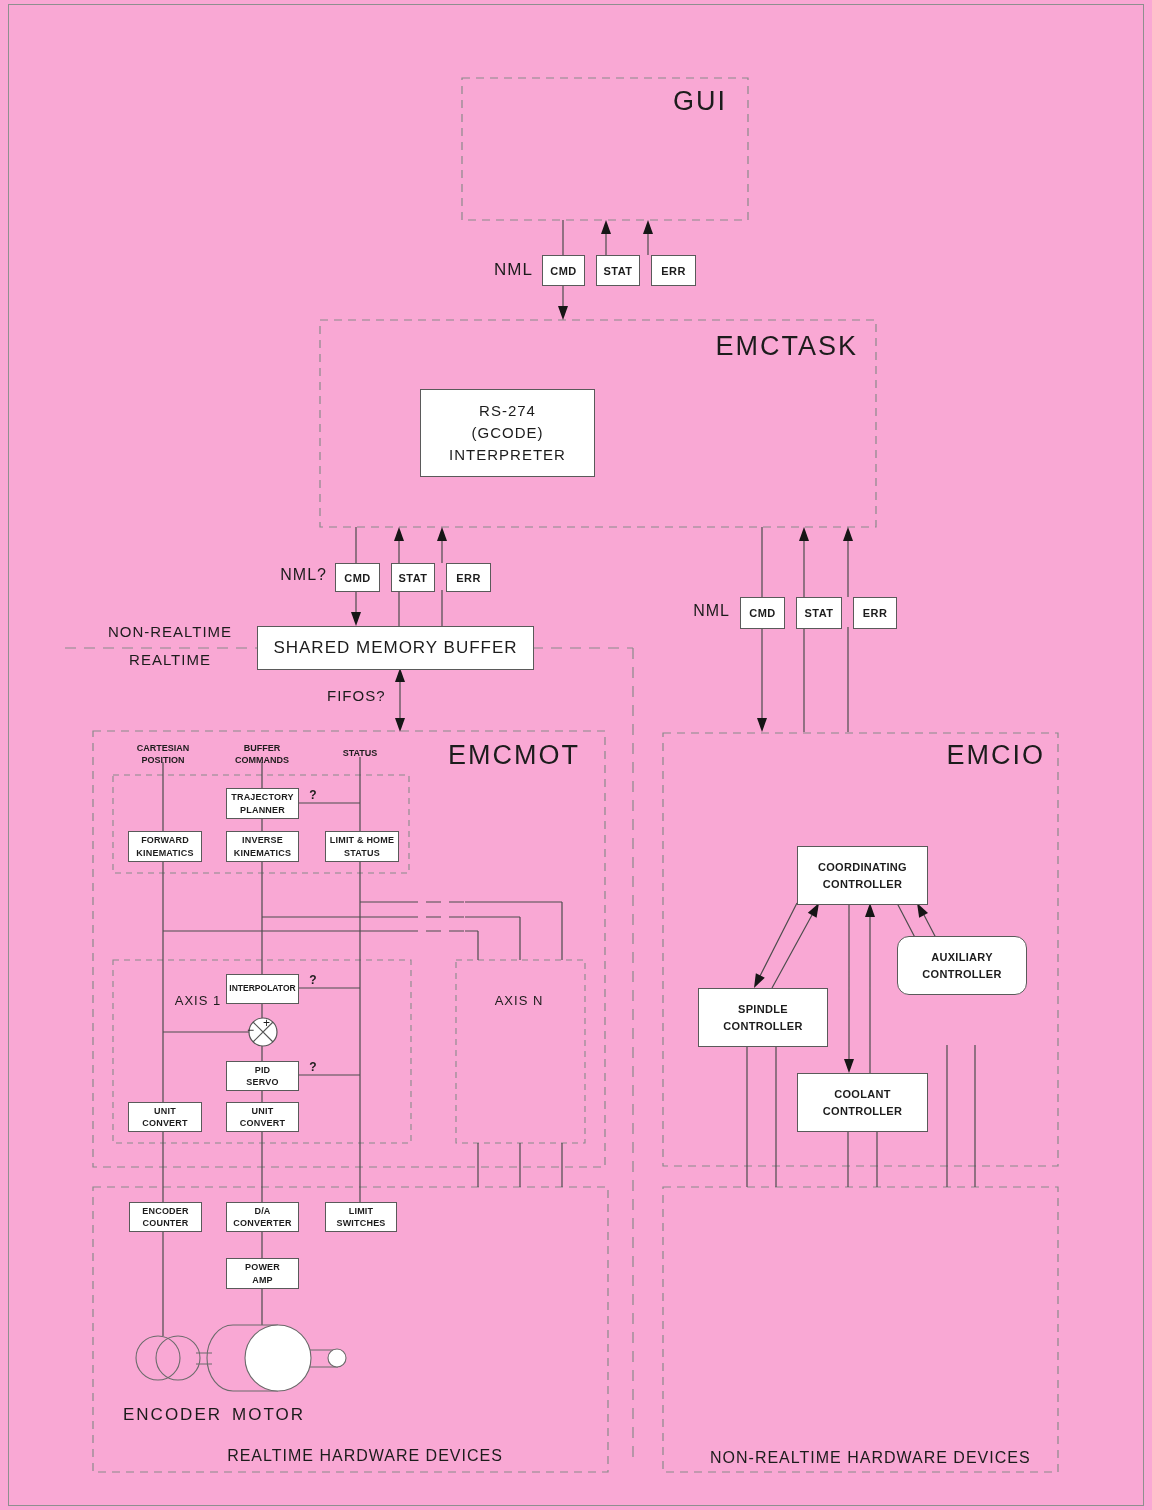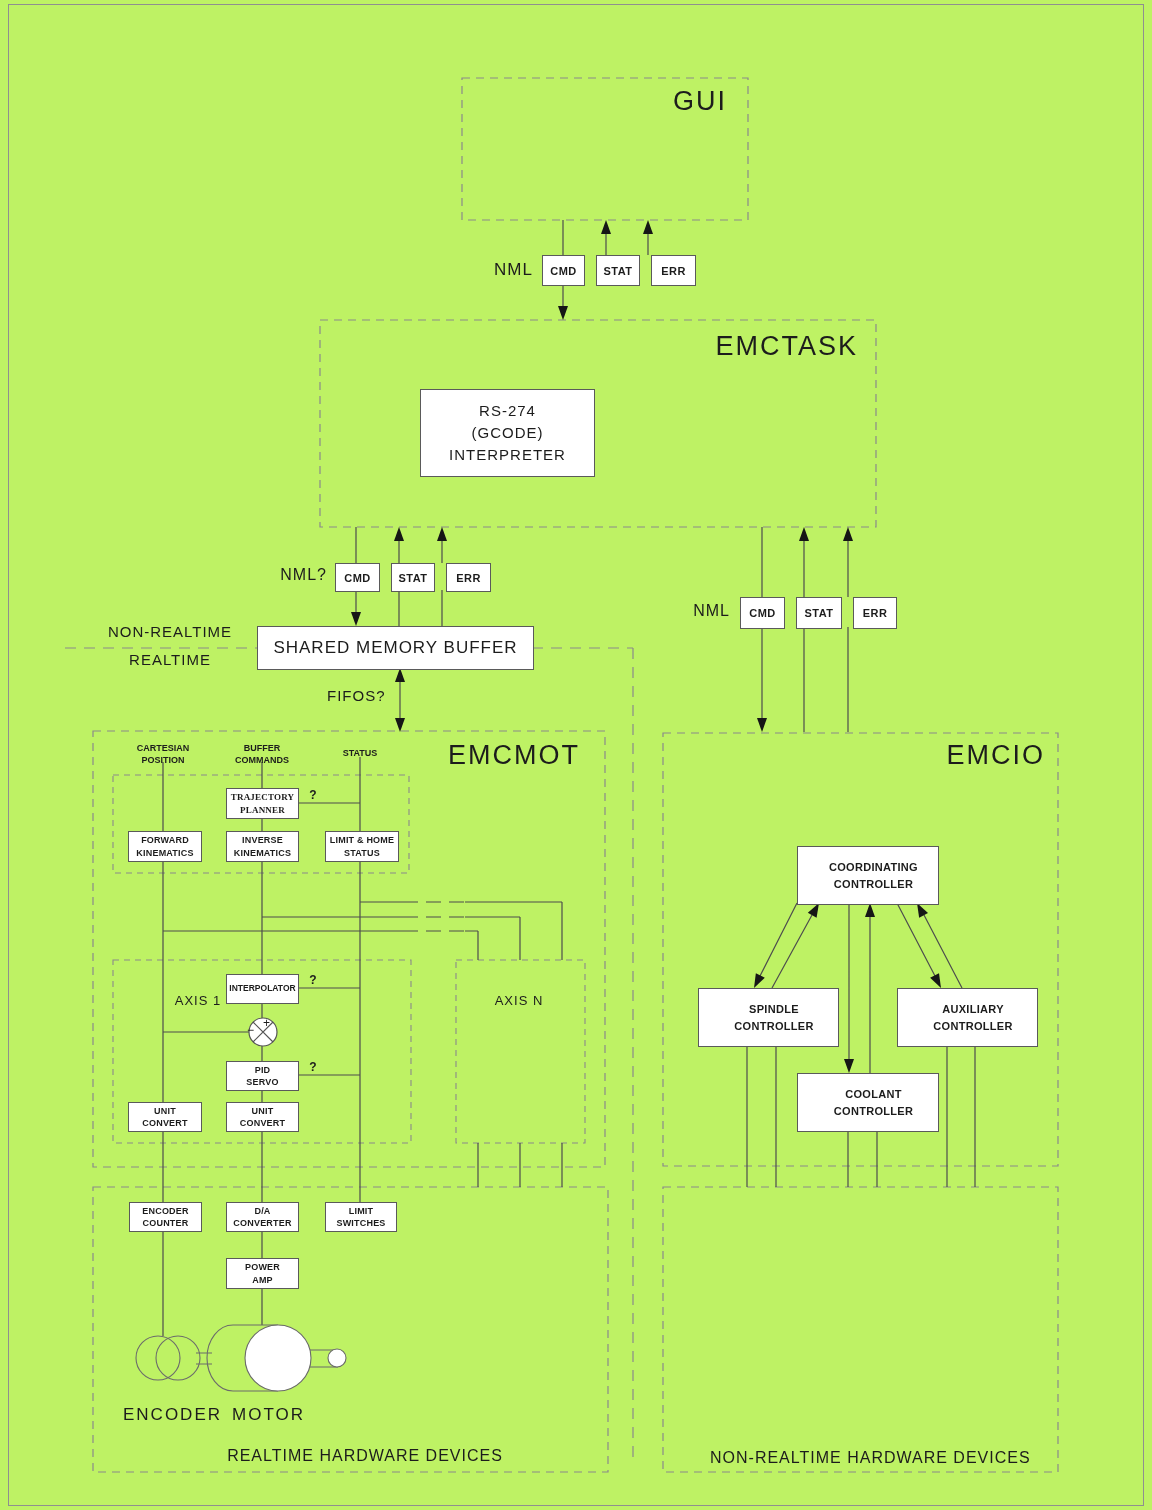--- a/index.html
+++ b/index.html
@@ -1,25 +1,25 @@
 <!DOCTYPE html>
 <html><head>
 <meta charset="utf-8">
 <style>
   html,body{margin:0;padding:0;background:#fff;}
-  #stage{position:relative;width:1152px;height:1510px;background:#bef264;
+  #stage{position:relative;width:1152px;height:1510px;background:#f9a8d4;
          font-family:"Liberation Sans","DejaVu Sans",sans-serif;color:#1c1c1c;overflow:hidden;}
   #border-frame{position:absolute;left:8px;top:4px;width:1134px;height:1500px;border:1px solid #8f8f8f;}
   svg.layer{position:absolute;left:0;top:0;}
   .box{position:absolute;border:1px solid #5a5a5a;background:#fff;display:flex;
        align-items:center;justify-content:center;text-align:center;
        white-space:pre-line;line-height:1.35;}
   .small{font-size:9px;font-weight:700;letter-spacing:.2px;}
   .tight{font-size:8.5px;font-weight:700;letter-spacing:0;}
-  .mid{font-size:11px;font-weight:700;letter-spacing:.3px;line-height:1.5;padding-left:11px;}
+  .mid{font-size:11px;font-weight:700;letter-spacing:.3px;line-height:1.5;}
   .big{font-size:15px;font-weight:400;letter-spacing:1px;line-height:1.45;}
   .smbtxt{font-size:17px;font-weight:400;letter-spacing:1px;}
   .title{position:absolute;font-size:27px;font-weight:400;letter-spacing:2px;text-align:right;white-space:nowrap;}
   .lab{position:absolute;font-size:16px;font-weight:400;letter-spacing:1px;white-space:pre-line;}
   .lab-sm{position:absolute;font-size:9px;font-weight:700;text-align:center;white-space:pre-line;line-height:1.35;}
   .lab-axis{position:absolute;font-size:13px;font-weight:400;letter-spacing:1px;text-align:center;margin-top:27px;}
   .caption{position:absolute;font-size:16px;font-weight:400;letter-spacing:1px;text-align:center;white-space:nowrap;}
   .nml{position:absolute;display:flex;gap:12px;}
   .nml .cell{border:1px solid #5a5a5a;background:#fff;display:flex;align-items:center;
              justify-content:center;font-size:11px;font-weight:700;letter-spacing:.5px;margin-left:-1px;}
@@ -156,21 +156,21 @@
   <div class="lab" style="left:96px;top:651px;width:148px;text-align:center;font-size:15px;">REALTIME</div>
   <div class="box smbtxt" style="left:257px;top:626px;width:275px;height:42px;">SHARED MEMORY BUFFER</div>
   <div class="lab" style="left:327px;top:687px;width:70px;font-size:15px;">FIFOS?</div>
 
   <div class="lab-sm" style="left:123px;top:742px;width:80px;">CARTESIAN
 POSITION</div>
   <div class="lab-sm" style="left:222px;top:742px;width:80px;">BUFFER
 COMMANDS</div>
   <div class="lab-sm" style="left:320px;top:747px;width:80px;">STATUS</div>
 
-  <div class="box small" style="left:226px;top:788px;width:71px;height:29px;font-family:Liberation Serif, serif;">TRAJECTORY
+  <div class="box small" style="left:226px;top:788px;width:71px;height:29px;">TRAJECTORY
 PLANNER</div>
   <div class="q" style="left:306px;top:788px;">?</div>
   <div class="box small" style="left:128px;top:831px;width:72px;height:29px;">FORWARD
 KINEMATICS</div>
   <div class="box small" style="left:226px;top:831px;width:71px;height:29px;">INVERSE
 KINEMATICS</div>
   <div class="box small" style="left:325px;top:831px;width:72px;height:29px;">LIMIT &amp; HOME
 STATUS</div>
 
   <div class="lab-axis" style="left:158px;top:966px;width:80px;">AXIS 1</div>
@@ -198,19 +198,19 @@
 AMP</div>
 
   <div class="lab" style="left:123px;top:1405px;font-size:17px;letter-spacing:2px;">ENCODER</div>
   <div class="lab" style="left:232px;top:1405px;font-size:17px;letter-spacing:2px;">MOTOR</div>
   <div class="caption" style="left:215px;top:1447px;width:300px;">REALTIME HARDWARE DEVICES</div>
 
   <div class="box mid" style="left:797px;top:846px;width:129px;height:57px;">COORDINATING
 CONTROLLER</div>
   <div class="box mid" style="left:698px;top:988px;width:128px;height:57px;">SPINDLE
 CONTROLLER</div>
-  <div class="box mid" style="left:897px;top:988px;width:128px;height:57px;">AUXILIARY
+  <div class="box mid" style="left:897px;top:936px;width:128px;height:57px;border-radius:12px;">AUXILIARY
 CONTROLLER</div>
   <div class="box mid" style="left:797px;top:1073px;width:129px;height:57px;">COOLANT
 CONTROLLER</div>
 
   <div class="caption" style="left:710px;top:1449px;width:300px;">NON-REALTIME HARDWARE DEVICES</div>
 </div>
 
 </body></html>

